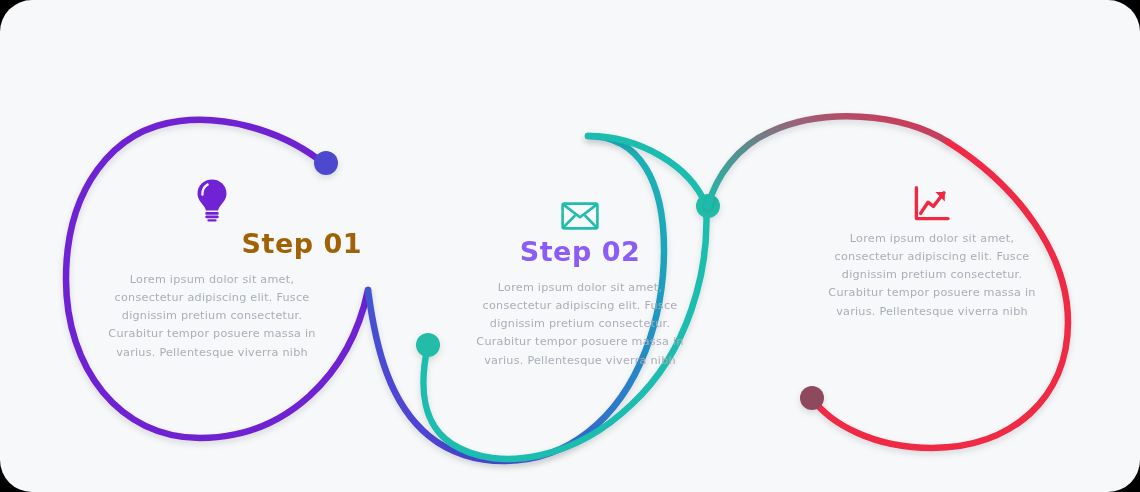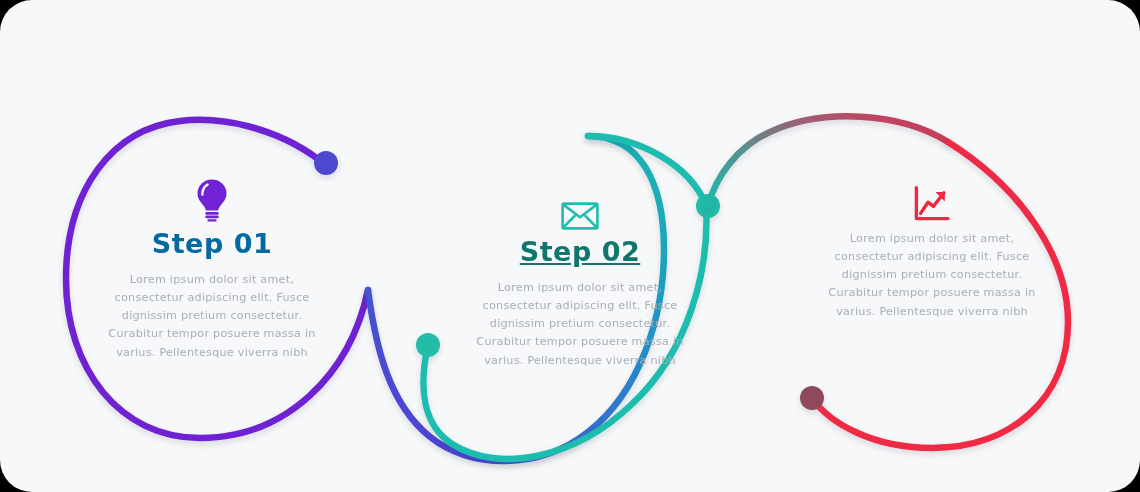--- a/index.html
+++ b/index.html
@@ -47,22 +47,22 @@
     margin-bottom: 8px;
   }
   .step-title {
     font-family: "DejaVu Sans", sans-serif;
     font-weight: bold;
     font-size: 27px;
     letter-spacing: 0.5px;
     margin: 0 0 14px 0;
     line-height: 1;
   }
-  #step-title-1 { color: #0369a1; }
-  #step-title-2 { color: #0f766e; text-decoration: underline; }
+  #step-title-1 { color: #a16207; text-align: right; }
+  #step-title-2 { color: #8b5cf6; }
   #step-title-3 { color: #EE2944; }
 
   .step-body {
     font-family: "DejaVu Sans", sans-serif;
     font-size: 11.2px;
     line-height: 1.62;
     letter-spacing: 0.25px;
     color: #A9AEB6;
     margin: 0 auto;
     width: 228px;

